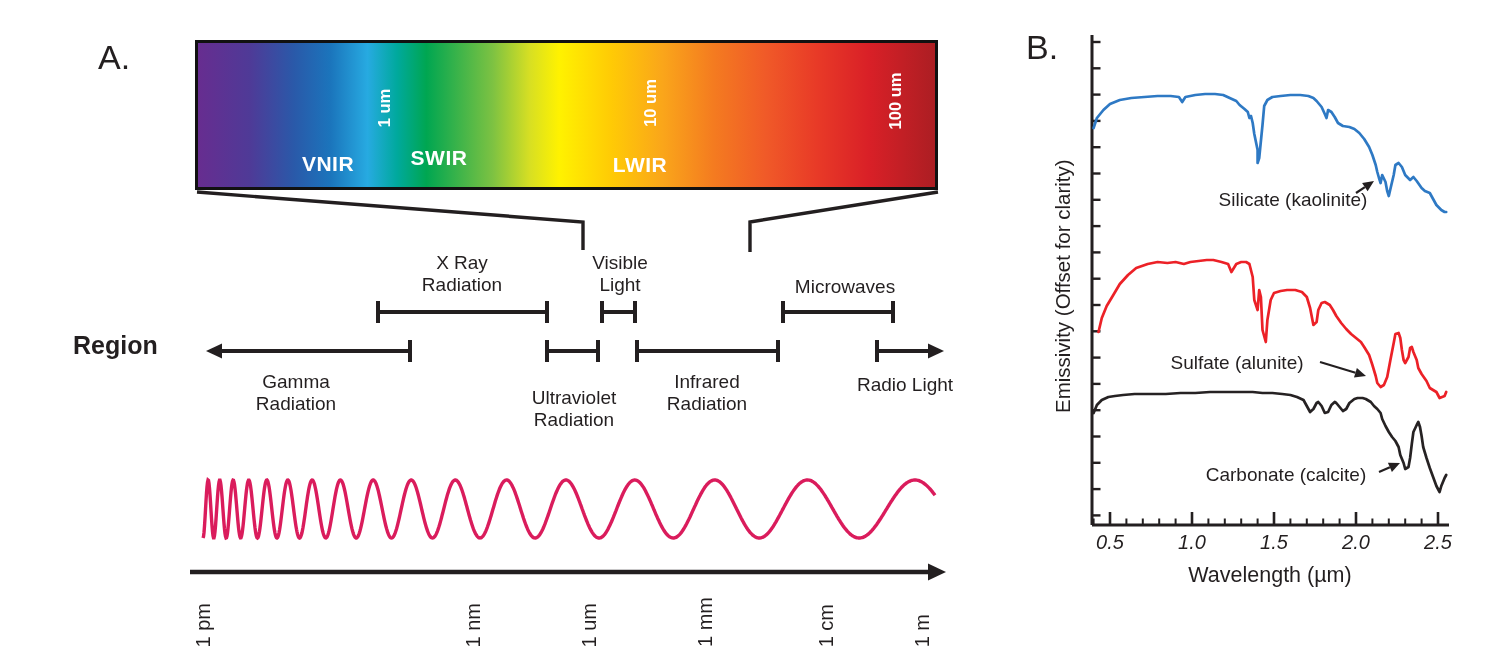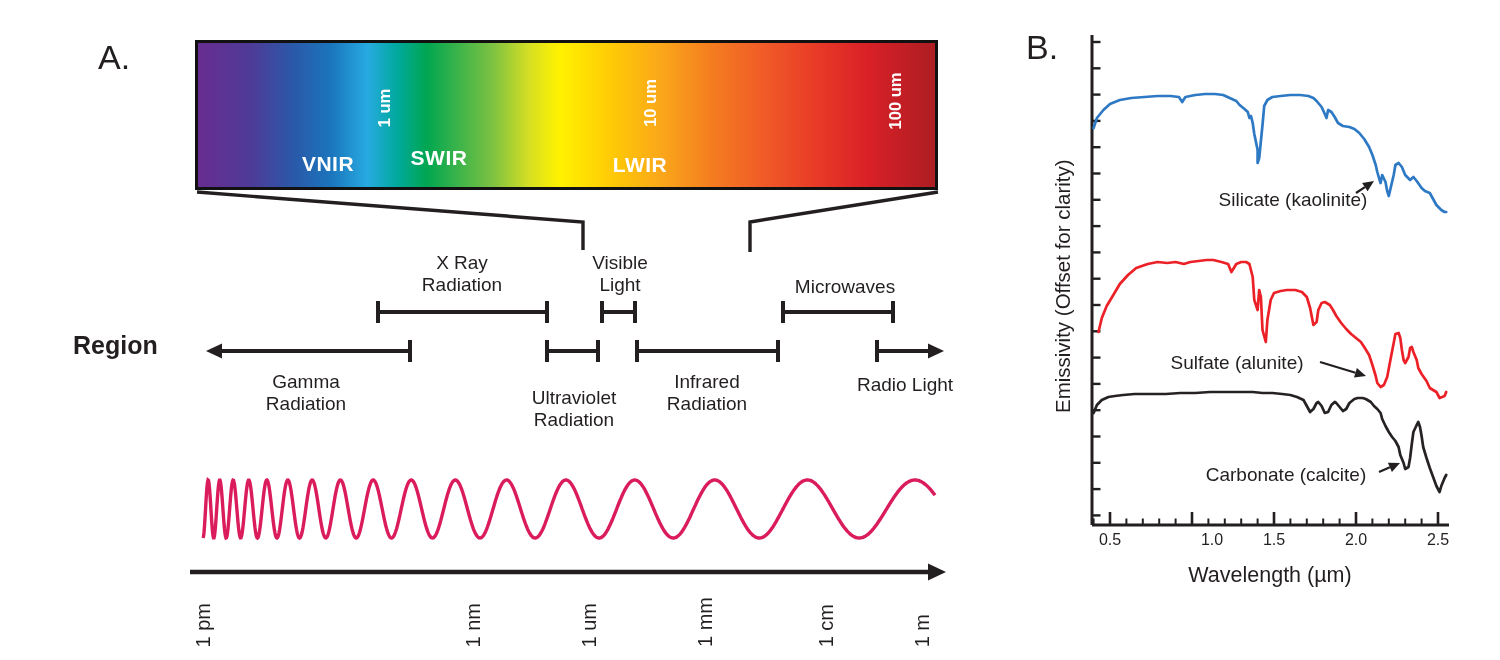--- a/index.html
+++ b/index.html
@@ -7,21 +7,21 @@
          font-family:"Liberation Sans","DejaVu Sans",sans-serif;color:#231f20;}
   #art{position:absolute;left:0;top:0;}
   .panel-label{position:absolute;font-size:34px;}
   #specbar{position:absolute;left:195px;top:40px;width:737px;height:144px;border:3px solid #111;}
   .band{position:absolute;transform:translate(-50%,-50%);color:#fff;font-weight:bold;font-size:21px;letter-spacing:.5px;}
   .barmark{position:absolute;transform:translate(-50%,-50%) rotate(180deg);writing-mode:vertical-rl;
            color:#fff;font-weight:bold;font-size:16.5px;white-space:nowrap;}
   .rowtitle{position:absolute;font-weight:bold;font-size:25px;}
   .rlabel{position:absolute;transform:translateX(-50%);text-align:center;font-size:19px;line-height:22px;white-space:pre-line;}
   .vtick{position:absolute;bottom:13px;writing-mode:vertical-rl;transform:rotate(180deg);font-size:20px;white-space:nowrap;}
-  .xtick{position:absolute;transform:translateX(-50%);font-size:16px;}
+  .xtick{position:absolute;transform:translateX(-50%);font-size:20px;font-style:italic;}
   #ylab{position:absolute;left:1051px;top:128px;height:316px;width:28px;writing-mode:vertical-rl;
         transform:rotate(180deg);text-align:center;font-size:20.5px;white-space:nowrap;}
   #xlab{position:absolute;transform:translateX(-50%);font-size:21.5px;}
   .series-label{position:absolute;transform:translate(-50%,-50%);font-size:19px;white-space:nowrap;text-align:right;}
 </style>
 </head>
 <body>
 
 <div id="stage">
   <svg id="art" width="1500" height="660">
@@ -118,36 +118,36 @@
 
   <div class="rowtitle" style="left:73px;top:331px;">Region</div>
 
   <div class="panel-label" style="left:1026px;top:28px;">B.</div>
   <div id="ylab">Emissivity (Offset for clarity)</div>
   <div id="xlab" style="left:1270px;top:563px;">Wavelength (µm)</div>
 
   <div class="series-label" style="left:1293px;top:200px;">Silicate (kaolinite)</div>
   <div class="series-label" style="left:1237px;top:363px;">Sulfate (alunite)</div>
   <div class="series-label" style="left:1286px;top:475px;">Carbonate (calcite)</div>
-<div class="rlabel" style="left: 306px; top: 371px;">Gamma
+<div class="rlabel" style="left: 296px; top: 371px;">Gamma
 Radiation</div>
     <div class="rlabel" style="left: 462px; top: 252px;">X Ray
 Radiation</div>
     <div class="rlabel" style="left: 574px; top: 371px; margin-top: 16px;">Ultraviolet
 Radiation</div>
     <div class="rlabel" style="left: 620px; top: 252px;">Visible
 Light</div>
     <div class="rlabel" style="left: 707px; top: 371px;">Infrared
 Radiation</div>
     <div class="rlabel" style="left: 845px; top: 276px;">Microwaves</div>
     <div class="rlabel" style="left: 905px; top: 374px;">Radio Light</div>
     <div class="vtick" style="left: 192px;">1 pm</div>
     <div class="vtick" style="left: 462px;">1 nm</div>
     <div class="vtick" style="left: 578px;">1 um</div>
     <div class="vtick" style="left: 694px;">1 mm</div>
     <div class="vtick" style="left: 815px;">1 cm</div>
     <div class="vtick" style="left: 911px;">1 m</div>
     <div class="xtick" style="left: 1110px; top: 531px;">0.5</div>
-    <div class="xtick" style="left: 1192px; top: 531px; margin-left: 20px;">1.0</div>
+    <div class="xtick" style="left: 1192px; top: 531px;">1.0</div>
     <div class="xtick" style="left: 1274px; top: 531px;">1.5</div>
     <div class="xtick" style="left: 1356px; top: 531px;">2.0</div>
     <div class="xtick" style="left: 1438px; top: 531px;">2.5</div>
   </div>
 
 </body></html>

